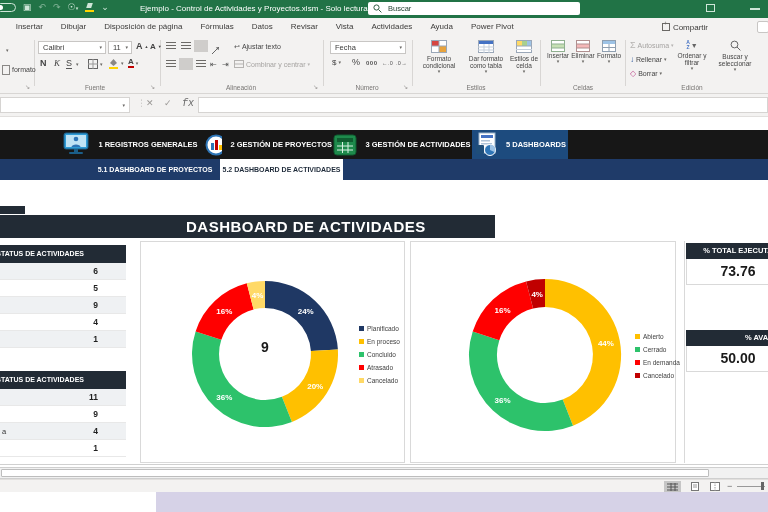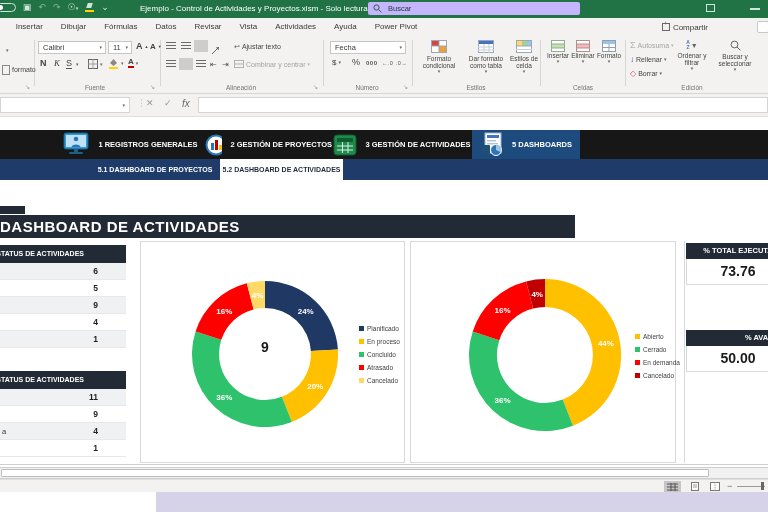--- a/index.html
+++ b/index.html
@@ -11,21 +11,21 @@
   .titlebar{position:absolute;left:0;top:0;width:768px;height:18px;background:#217346;}
   .qat{position:absolute;left:4px;top:3px;display:flex;align-items:center;gap:7px;color:#cfe6d8;}
   .autosave-pill{width:20px;height:9px;border:1px solid #cfe6d8;border-radius:5px;position:relative;margin-left:-8px;}
   .autosave-pill::after{content:"";position:absolute;left:1px;top:1px;width:5px;height:5px;border-radius:50%;background:#fff;}
   .qat-glyph{font-size:9px;line-height:9px;color:#cfe6d8;}
   .pen-icon{width:9px;height:9px;position:relative;}
   .pen-icon::before{content:"";position:absolute;left:2px;top:0;width:5px;height:5px;background:#cfe6d8;transform:skewX(-18deg);}
   .pen-icon::after{content:"";position:absolute;left:0;bottom:0;width:9px;height:2px;background:#ffd400;}
   .doc-title{position:absolute;left:140px;top:0;width:210px;height:18px;line-height:18px;text-align:center;
              font-size:8px;color:#fff;white-space:nowrap;}
-  .search-pill{position:absolute;left:368px;top:2px;width:212px;height:13px;background:#c4b5fd;border-radius:2px;
+  .search-pill{position:absolute;left:368px;top:2px;width:212px;height:13px;background:#ffffff;border-radius:2px;
                display:flex;align-items:center;padding:0 5px;gap:4px;}
   .search-pill input{flex:1;border:none;background:transparent;font-size:7.5px;color:#1d3b2b;outline:none;
                      font-family:"Liberation Sans",sans-serif;}
   .search-pill input::placeholder{color:#1d3b2b;opacity:1;}
   .win-restore{position:absolute;left:706px;top:4px;width:9px;height:8px;border:1px solid #cfe6d8;}
   .win-min{position:absolute;left:750px;top:8px;width:10px;height:2px;background:#cfe6d8;}
 
   
   .menubar{position:absolute;left:0;top:18px;width:768px;height:18px;background:#f3f2f1;display:flex;align-items:center;}
   .menu-tabs{display:flex;margin-left:-30px;}
@@ -57,37 +57,37 @@
   .tinytxt{font-size:5.5px;color:#555;letter-spacing:.3px;}
   .num000{font-size:6px;font-weight:bold;color:#555;letter-spacing:.5px;}
 
   
   .fbar{position:absolute;left:0;top:94px;width:768px;height:23px;background:#f3f2f1;border-bottom:1px solid #e1dfdd;}
   .namebox{position:absolute;left:0;top:3px;width:130px;height:16px;background:#fff;border:1px solid #d6d4d2;
            display:flex;align-items:center;padding:0 4px;}
   .namebox .dd{margin-left:auto;}
   .fbar-dots{position:absolute;left:137px;top:4px;font-size:9px;color:#c2c0be;}
   .fbar-btn{position:absolute;top:4px;font-size:9px;color:#9a9896;}
-  .fx{font-family:Liberation Sans, sans-serif;font-style:italic;font-size:10px;color:#6a6a6a;}
+  .fx{font-family:Liberation Mono, monospace;font-style:italic;font-size:10px;color:#6a6a6a;}
   .finput{position:absolute;left:198px;top:3px;width:570px;height:16px;background:#fff;border:1px solid #d6d4d2;}
 
   
   .nav-main{position:absolute;left:0;top:130px;width:768px;height:29px;background:#171717;display:flex;}
   .nav-spacer{width:55px;}
   .ntab{display:flex;align-items:center;justify-content:center;gap:8px;color:#fff;font-size:7.5px;font-weight:bold;
         white-space:nowrap;height:29px;}
   .ntab.active{background:#1d4b7e;}
   .nav-sub{position:absolute;left:0;top:159px;width:768px;height:21px;background:#1f3b69;}
   .stab{position:absolute;top:0;height:21px;line-height:21px;text-align:center;font-size:7px;font-weight:bold;color:#fff;white-space:nowrap;}
   .stab.active{background:#fff;color:#1f2b3a;}
 
   
   .sliver{position:absolute;left:0;top:206px;width:25px;height:8px;background:#222b35;}
-  .dash-title{position:absolute;left:0;top:215px;width:575px;height:23px;background:#222b35;color:#fff;
-              font-size:15px;font-weight:bold;line-height:23px;letter-spacing:.5px;white-space:nowrap;}
+  .dash-title{position:absolute;left:0;top:215px;width:495px;height:23px;background:#222b35;color:#fff;
+              font-size:15px;font-weight:bold;line-height:23px;padding-left:186px;letter-spacing:.5px;white-space:nowrap;}
 
   .status-table{position:absolute;left:0;width:126px;overflow:hidden;}
   .t1{top:245px;} .t2{top:371px;}
   .st-header{position:relative;height:18px;background:#222b35;overflow:hidden;}
   .st-header span{position:absolute;right:42px;top:0;line-height:18px;font-size:7px;font-weight:bold;color:#fff;white-space:nowrap;}
   .st-row{position:relative;height:17px;line-height:17px;background:#fff;border-bottom:1px solid #e8e8e8;}
   .st-row.alt{background:#eff1f3;}
   .st-val{position:absolute;right:28px;font-size:8.5px;font-weight:bold;color:#1f1f1f;}
   .st-frag{position:absolute;left:2px;font-size:7.5px;color:#333;}
 
@@ -155,20 +155,21 @@
     </div>
     <span class="win-restore"></span>
     <span class="win-min"></span>
   </div>
 
   <div class="menubar">
     <div class="menu-tabs" id="menu-tabs">
         <span class="menu-tab">Inicio</span>
         <span class="menu-tab">Insertar</span>
         <span class="menu-tab">Dibujar</span>
+        <span class="menu-tab">Disposición de página</span>
         <span class="menu-tab">Fórmulas</span>
         <span class="menu-tab">Datos</span>
         <span class="menu-tab">Revisar</span>
         <span class="menu-tab">Vista</span>
         <span class="menu-tab">Actividades</span>
         <span class="menu-tab">Ayuda</span>
         <span class="menu-tab">Power Pivot</span>
       </div>
     <div class="share-btn">
       <span class="share-glyph"></span>
@@ -409,21 +410,21 @@
         <rect x="4" y="4" width="16" height="4" fill="#0f5c30"></rect>
         <g stroke="#d9f2e4" stroke-width="1">
             <line x1="4" y1="12" x2="20" y2="12"></line>
             <line x1="4" y1="16" x2="20" y2="16"></line>
             <line x1="9.5" y1="8" x2="9.5" y2="19"></line>
             <line x1="15" y1="8" x2="15" y2="19"></line>
           </g>
       </svg>
       <span>3 GESTIÓN DE ACTIVIDADES</span>
     </div>
-    <div class="ntab active" style="width:108px">
+    <div class="ntab active" style="width:96px">
       <svg width="24" height="26">
         <rect x="5" y="1" width="16" height="20" fill="#fff" stroke="#9db6cc"></rect>
         <rect x="7" y="3" width="12" height="3" fill="#4472c4"></rect>
         <rect x="7" y="8" width="9" height="1.5" fill="#b0c4d8"></rect>
           <rect x="7" y="11" width="11" height="1.5" fill="#b0c4d8"></rect>
         <rect x="2" y="13" width="8" height="9" rx="1" fill="#1f4e79"></rect>
         <circle cx="16" cy="18" r="5.5" fill="#2e75b6" stroke="#fff"></circle>
           <path d="M16,18 L16,12.5 A5.5,5.5 0 0,1 20.8,20.3 Z" fill="#9dc3e6"></path>
       </svg>
       <span>5 DASHBOARDS</span>

